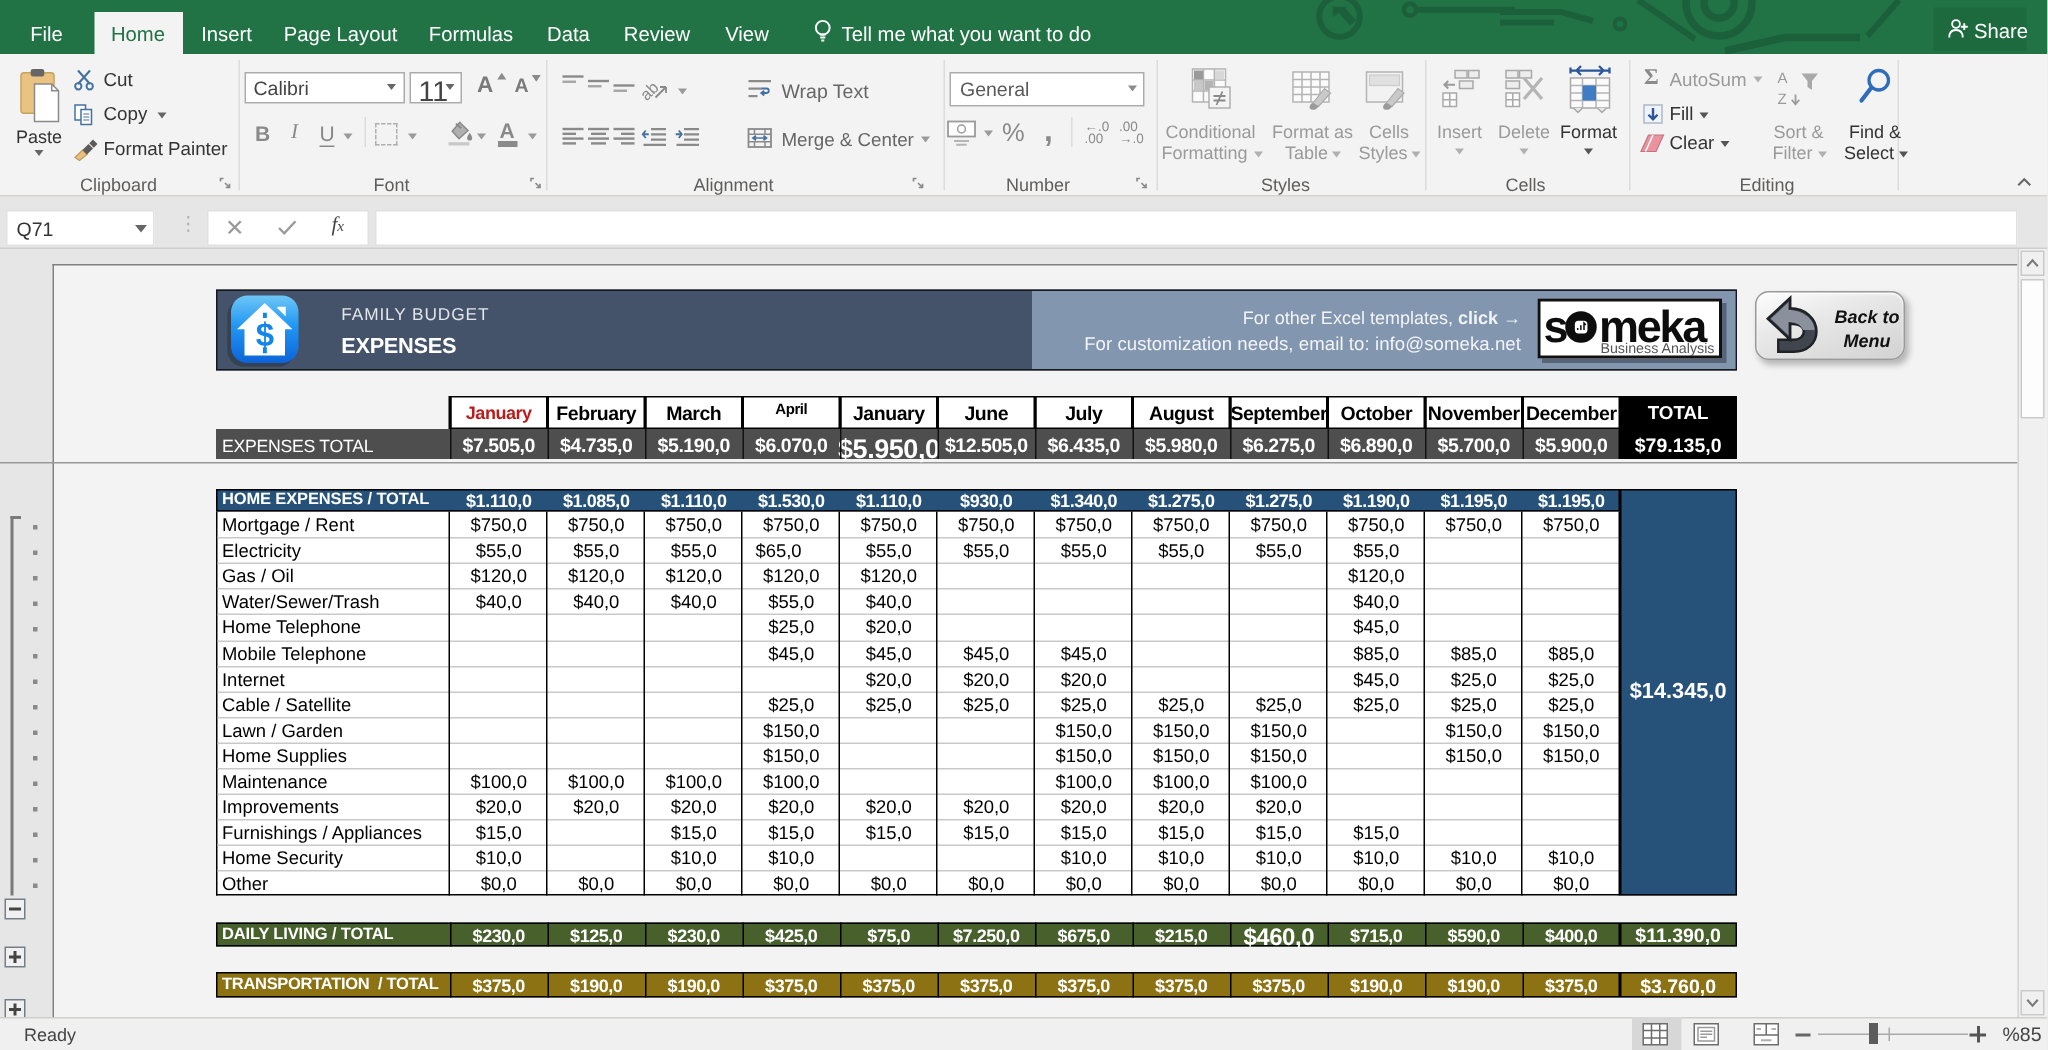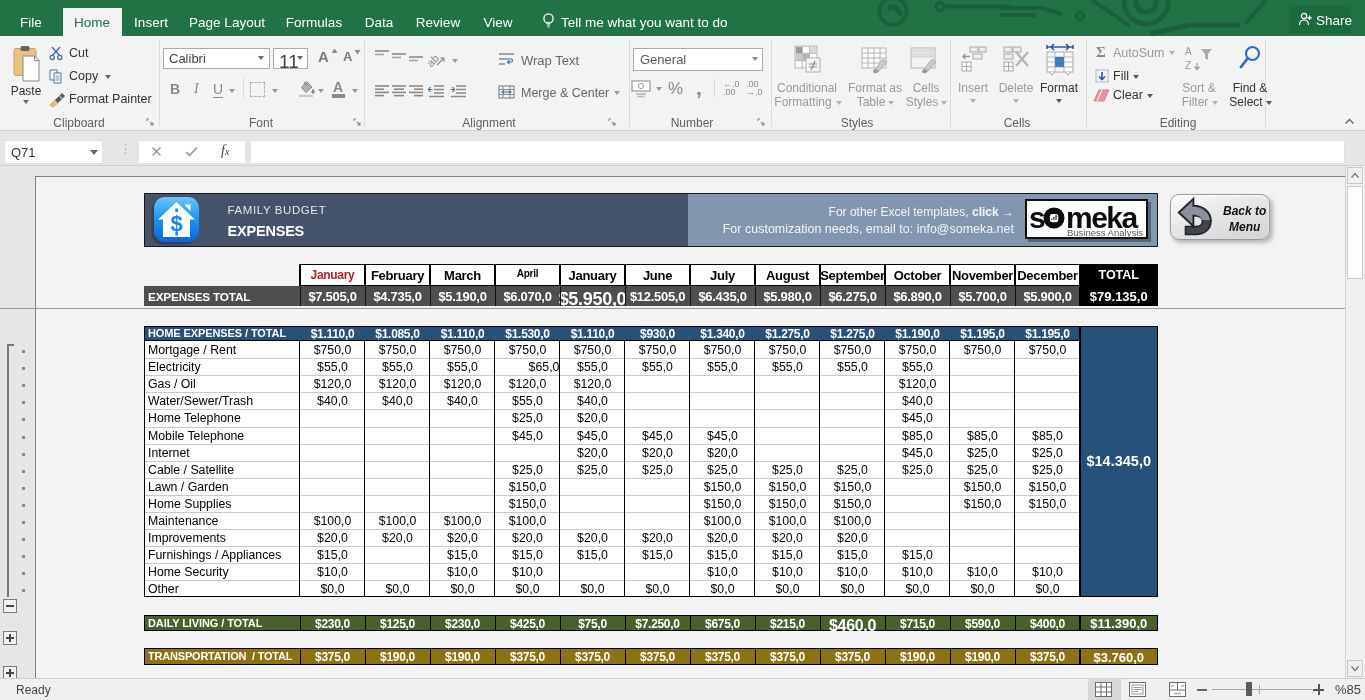--- a/index.html
+++ b/index.html
@@ -400,21 +400,21 @@
 <div class="tx" style="left:852.5px;top:268px;transform:translateX(-50%);font-size:13px;font-weight:bold;color:#000;letter-spacing:-0.3px">September</div>
 <div class="ab" style="left:886px;top:265px;width:63px;height:19.5px;background:#fff"></div>
 <div class="tx" style="left:917.5px;top:268px;transform:translateX(-50%);font-size:13px;font-weight:bold;color:#000;letter-spacing:-0.3px">October</div>
 <div class="ab" style="left:951px;top:265px;width:63px;height:19.5px;background:#fff"></div>
 <div class="tx" style="left:982.5px;top:268px;transform:translateX(-50%);font-size:13px;font-weight:bold;color:#000;letter-spacing:-0.3px">November</div>
 <div class="ab" style="left:1016px;top:265px;width:63px;height:19.5px;background:#fff"></div>
 <div class="tx" style="left:1047.5px;top:268px;transform:translateX(-50%);font-size:13px;font-weight:bold;color:#000;letter-spacing:-0.3px">December</div>
 <div class="tx" style="left:1118.75px;top:268px;transform:translateX(-50%);font-size:12.5px;font-weight:bold;color:#fff">TOTAL</div>
 <div class="ab" style="left:144px;top:285.5px;width:1013.5px;height:20.5px;background:#4e4e4e"></div>
 <div class="ab" style="left:1079px;top:285.5px;width:78.5px;height:20.5px;background:#000"></div>
-<div class="tx" style="left:148px;top:289.5px;font-size:11.8px;font-weight:bold;color:#fff;letter-spacing:-0.2px">EXPENSES TOTAL</div>
+<div class="tx" style="left:148px;top:289.5px;font-size:11.8px;font-weight:normal;color:#fff;letter-spacing:-0.2px">EXPENSES TOTAL</div>
 <div class="tx" style="left:332.5px;top:289px;transform:translateX(-50%);font-size:13px;font-weight:bold;color:#fff;letter-spacing:-0.3px">$7.505,0</div>
 <div class="ab" style="left:300px;top:285.5px;width:1px;height:20.5px;background:#111"></div>
 <div class="tx" style="left:397.5px;top:289px;transform:translateX(-50%);font-size:13px;font-weight:bold;color:#fff;letter-spacing:-0.3px">$4.735,0</div>
 <div class="ab" style="left:365px;top:285.5px;width:1px;height:20.5px;background:#111"></div>
 <div class="tx" style="left:462.5px;top:289px;transform:translateX(-50%);font-size:13px;font-weight:bold;color:#fff;letter-spacing:-0.3px">$5.190,0</div>
 <div class="ab" style="left:430px;top:285.5px;width:1px;height:20.5px;background:#111"></div>
 <div class="tx" style="left:527.5px;top:289px;transform:translateX(-50%);font-size:13px;font-weight:bold;color:#fff;letter-spacing:-0.3px">$6.070,0</div>
 <div class="ab" style="left:495px;top:285.5px;width:1px;height:20.5px;background:#111"></div>
 <div class="tx" style="left:592.5px;top:289px;transform:translateX(-50%);font-size:18px;font-weight:bold;color:#fff;letter-spacing:-0.3px">$5.950,0</div>
 <div class="ab" style="left:560px;top:285.5px;width:1px;height:20.5px;background:#111"></div>
@@ -487,21 +487,21 @@
 <div class="tx" style="left:722.5px;top:343.0px;transform:translateX(-50%);font-size:12.3px;color:#000">$750,0</div>
 <div class="tx" style="left:787.5px;top:343.0px;transform:translateX(-50%);font-size:12.3px;color:#000">$750,0</div>
 <div class="tx" style="left:852.5px;top:343.0px;transform:translateX(-50%);font-size:12.3px;color:#000">$750,0</div>
 <div class="tx" style="left:917.5px;top:343.0px;transform:translateX(-50%);font-size:12.3px;color:#000">$750,0</div>
 <div class="tx" style="left:982.5px;top:343.0px;transform:translateX(-50%);font-size:12.3px;color:#000">$750,0</div>
 <div class="tx" style="left:1047.5px;top:343.0px;transform:translateX(-50%);font-size:12.3px;color:#000">$750,0</div>
 <div class="tx" style="left:148px;top:360.1px;font-size:12.3px;color:#000">Electricity</div>
 <div class="tx" style="left:332.5px;top:360.1px;transform:translateX(-50%);font-size:12.3px;color:#000">$55,0</div>
 <div class="tx" style="left:397.5px;top:360.1px;transform:translateX(-50%);font-size:12.3px;color:#000">$55,0</div>
 <div class="tx" style="left:462.5px;top:360.1px;transform:translateX(-50%);font-size:12.3px;color:#000">$55,0</div>
-<div class="tx" style="left:544px;top:360.1px;transform:translateX(-50%);font-size:12.3px;color:#000">$65,0</div>
+<div class="tx" style="left:519px;top:360.1px;transform:translateX(-50%);font-size:12.3px;color:#000">$65,0</div>
 <div class="tx" style="left:592.5px;top:360.1px;transform:translateX(-50%);font-size:12.3px;color:#000">$55,0</div>
 <div class="tx" style="left:657.5px;top:360.1px;transform:translateX(-50%);font-size:12.3px;color:#000">$55,0</div>
 <div class="tx" style="left:722.5px;top:360.1px;transform:translateX(-50%);font-size:12.3px;color:#000">$55,0</div>
 <div class="tx" style="left:787.5px;top:360.1px;transform:translateX(-50%);font-size:12.3px;color:#000">$55,0</div>
 <div class="tx" style="left:852.5px;top:360.1px;transform:translateX(-50%);font-size:12.3px;color:#000">$55,0</div>
 <div class="tx" style="left:917.5px;top:360.1px;transform:translateX(-50%);font-size:12.3px;color:#000">$55,0</div>
 <div class="tx" style="left:148px;top:377.2px;font-size:12.3px;color:#000">Gas / Oil</div>
 <div class="tx" style="left:332.5px;top:377.2px;transform:translateX(-50%);font-size:12.3px;color:#000">$120,0</div>
 <div class="tx" style="left:397.5px;top:377.2px;transform:translateX(-50%);font-size:12.3px;color:#000">$120,0</div>
 <div class="tx" style="left:462.5px;top:377.2px;transform:translateX(-50%);font-size:12.3px;color:#000">$120,0</div>

